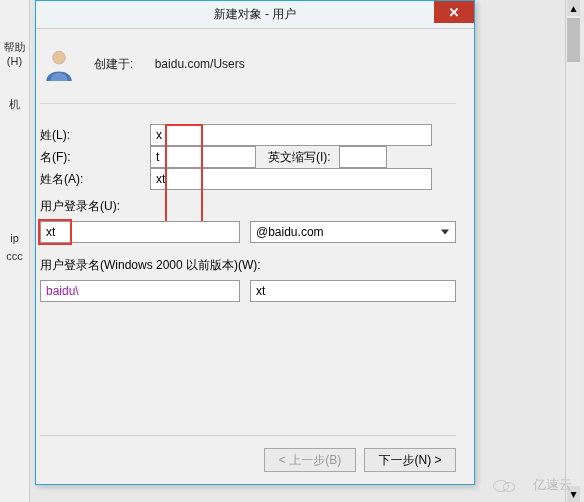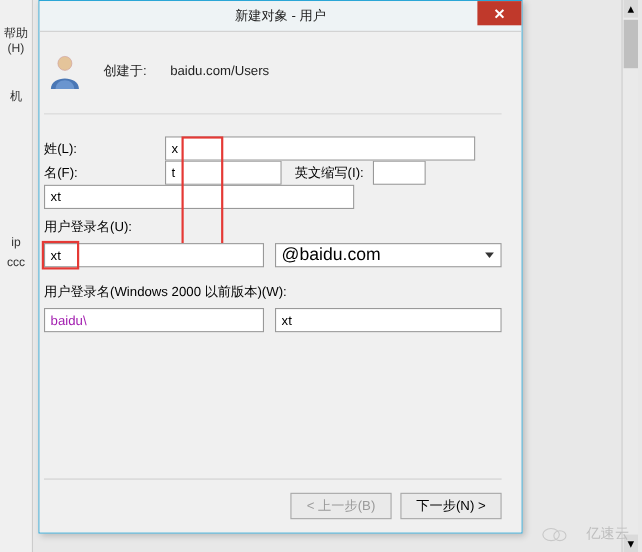--- a/index.html
+++ b/index.html
@@ -13,21 +13,21 @@
     height: 502px;
     overflow: hidden;
   }
   .bg-panel {
     position: absolute;
     left: 0; top: 0;
     width: 30px; height: 502px;
     background: #f0f0f0;
     border-right: 1px solid #ccc;
     color: #333;
-    padding-top: 17px;
+    padding-top: 34px;
     font-size: 11px;
     text-align: center;
   }
   .bg-panel .txt { margin-top: 6px; }
   .dialog {
     position: absolute;
     left: 35px; top: 0;
     width: 440px;
     height: 485px;
     background: #f0f0f0;
@@ -110,21 +110,21 @@
   .rb-surname { left: 125px; top: 0px; width: 38px; height: 108px; }
   .section-label { margin-bottom: 6px; }
   .half-row { display: flex; gap: 10px; margin-bottom: 14px; align-items:center; position:relative;}
   .half-row .input { flex: 1; }
   .select {
     border: 1px solid #999;
     background: #fff;
     height: 22px;
     padding: 0 18px 0 5px;
     font-family: inherit;
-    font-size: 16px;
+    font-size: 12px;
     position: relative;
     display: flex;
     align-items: center;
     flex: 1;
   }
   .chev {
     width: 0; height:0;
     border-left: 4px solid transparent;
     border-right: 4px solid transparent;
     border-top: 5px solid #333;
@@ -229,20 +229,21 @@
       </div>
 
       <div class="form-row">
         <span class="lbl">名(F):</span>
         <input class="input w-short" value="t" style="">
         <span class="initials-lbl">英文缩写(I):</span>
         <input class="input w-initials" value="" style="">
       </div>
 
       <div class="form-row">
+        <span class="lbl">姓名(A):</span>
         <input class="input w-wide" value="xt" style="">
       </div>
     </div>
 
     <div class="section-label" style="margin-top:8px">用户登录名(U):</div>
     <div class="half-row">
       <div class="rb-login"></div>
       <input class="input" style="flex: 0 0 200px;" value="xt">
       <div class="select">
         <span>@baidu.com</span>

